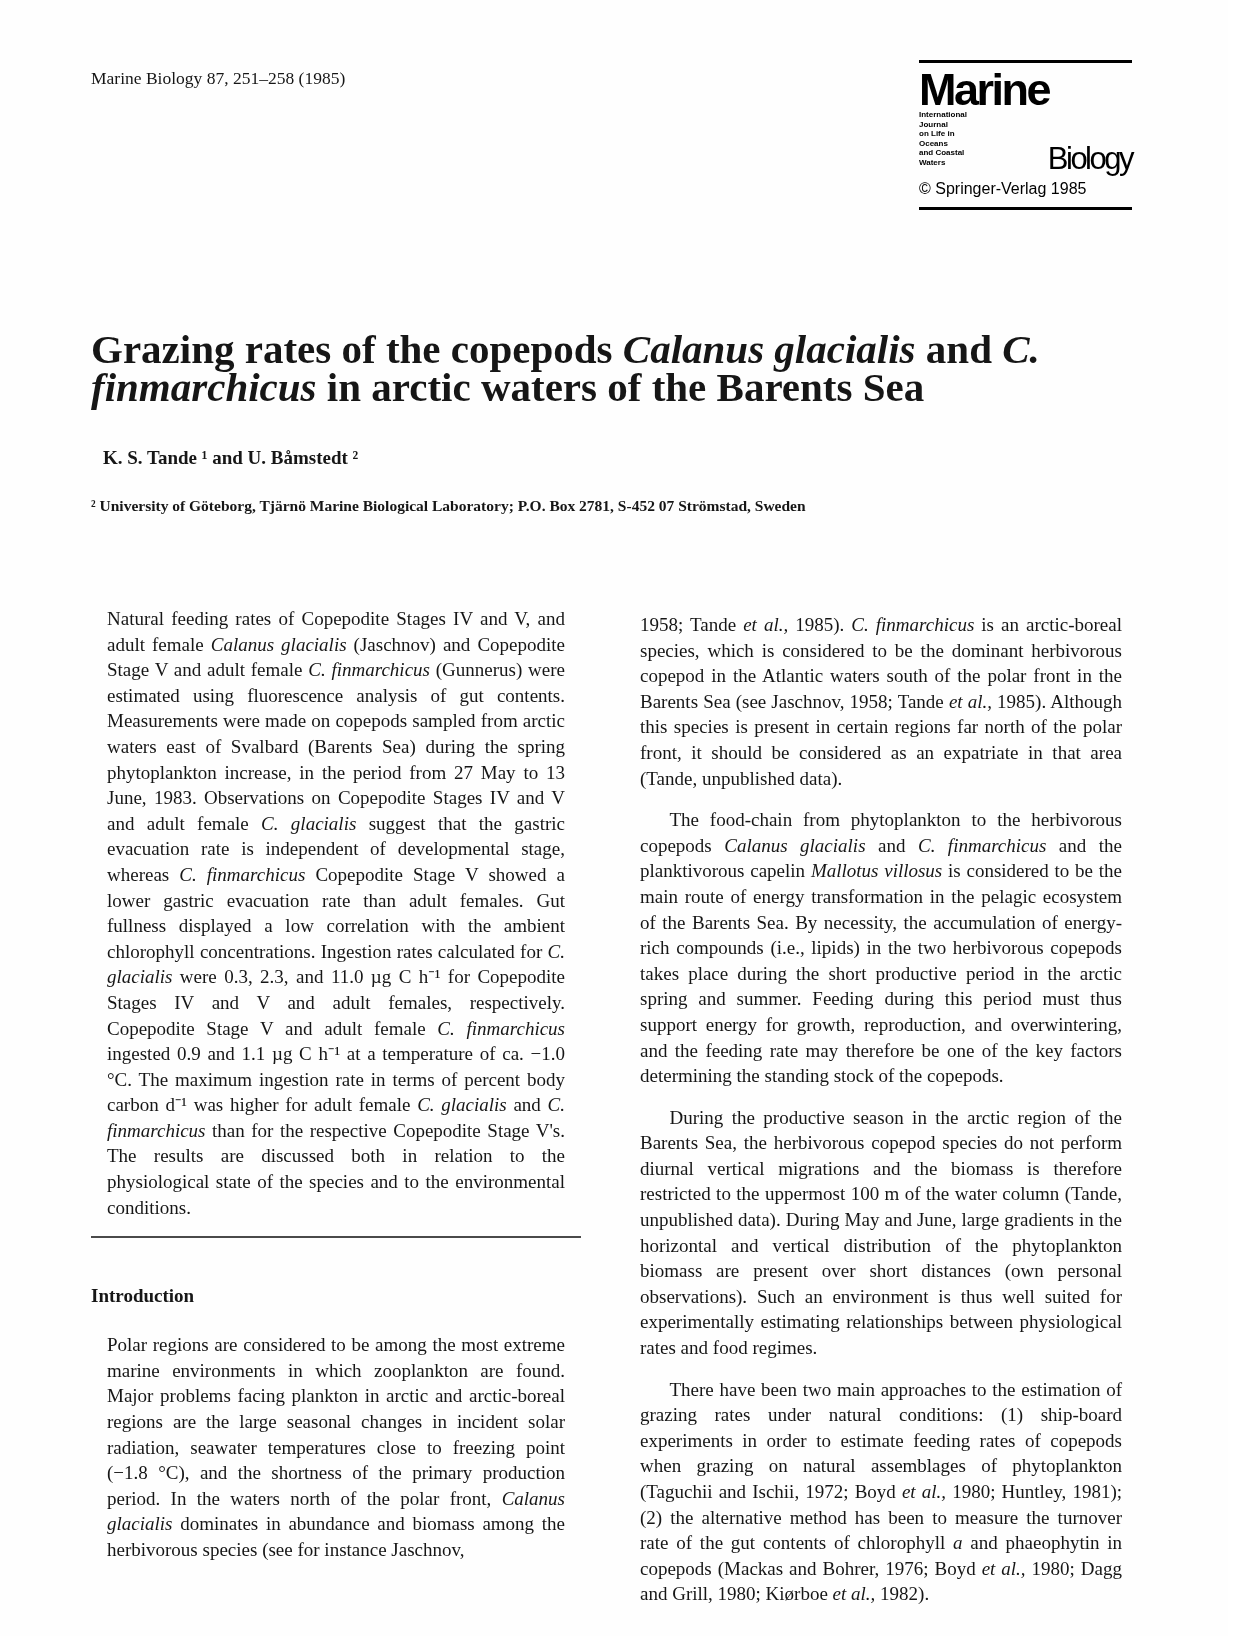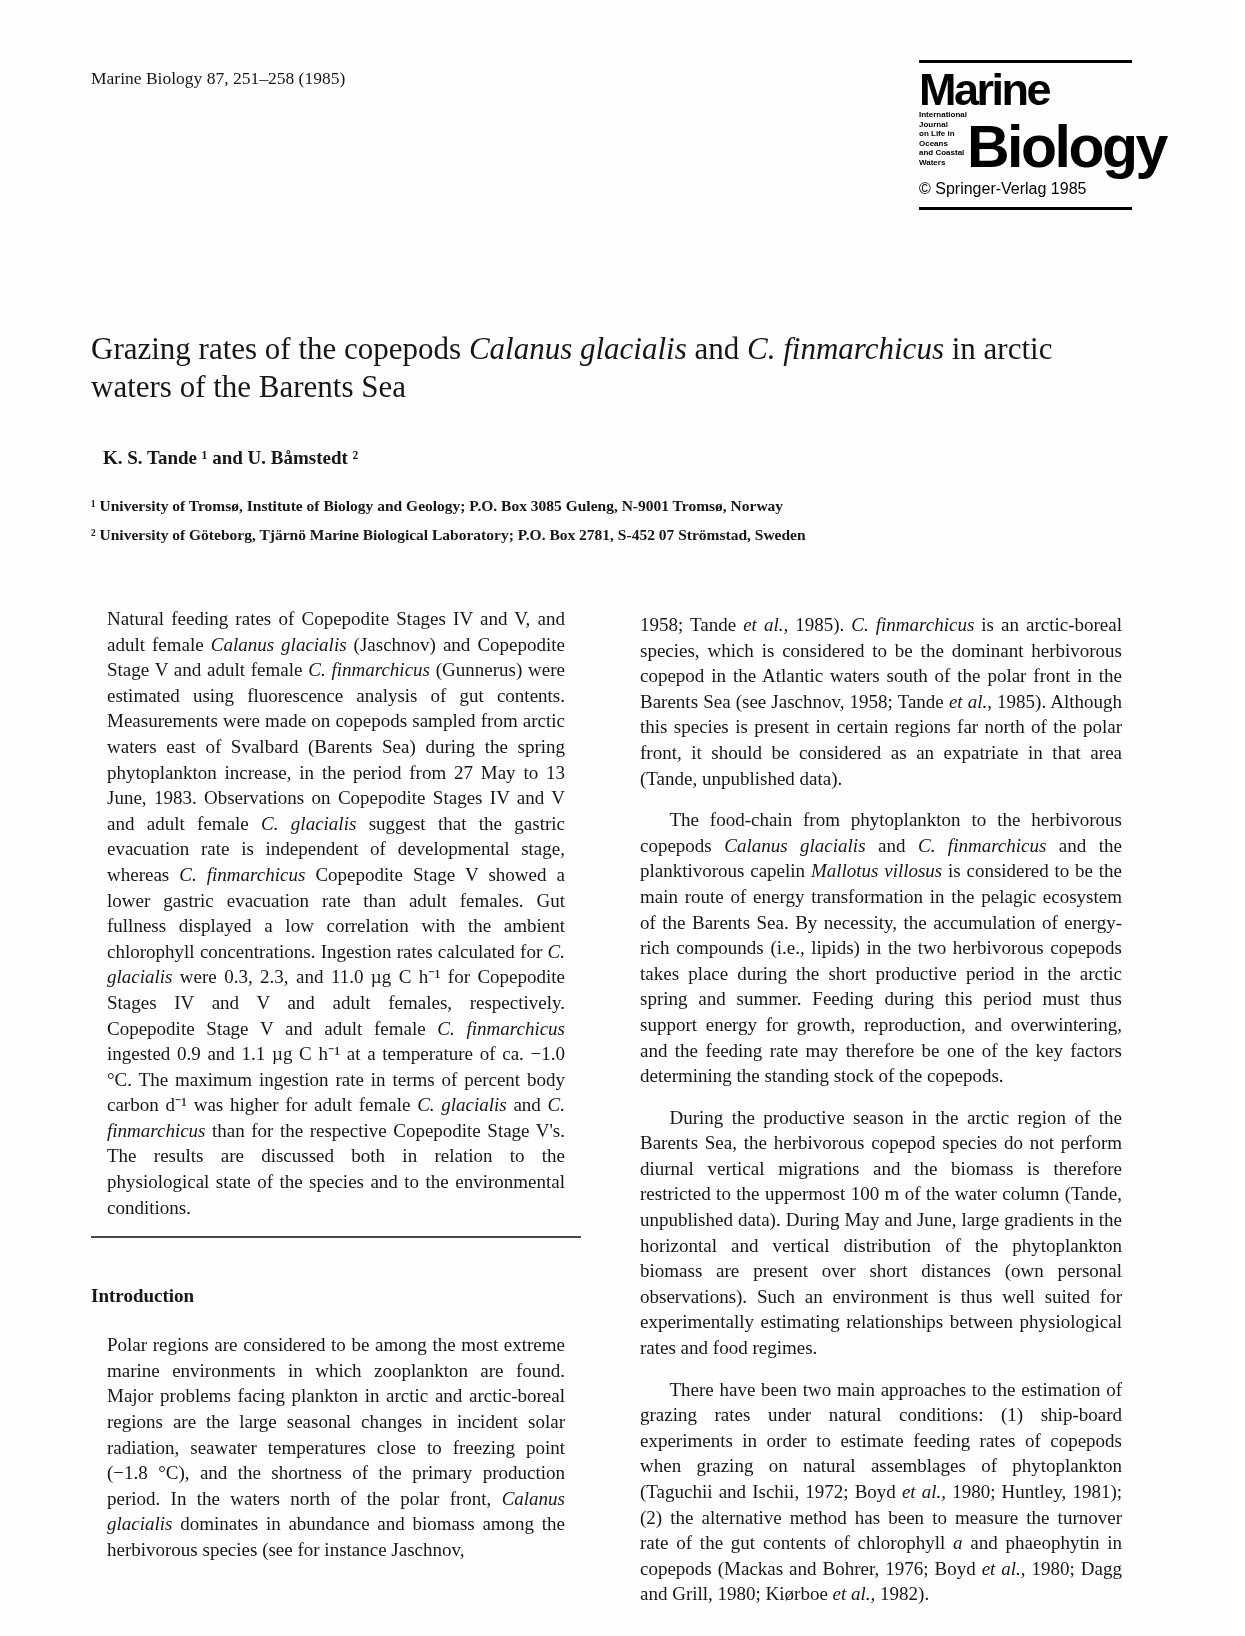--- a/index.html
+++ b/index.html
@@ -16,27 +16,27 @@
 
   .logo {
     position:absolute; left:919px; top:60px; width:213px;
     border-top:3.5px solid #000; border-bottom:3.5px solid #000;
     padding:6px 0 9px 0;
     font-family:"Liberation Sans", sans-serif; color:#000;
   }
   .logo-marine { font-weight:bold; font-size:45px; line-height:0.92; letter-spacing:-2.5px; }
   .logo-row { display:flex; align-items:flex-end;justify-content:space-between; }
   .logo-subtitle { width:66px; font-size:8px; line-height:9.5px; font-weight:bold; padding-bottom:5px; }
-  .logo-biology { font-weight:bold; font-size:59px; line-height:0.85; letter-spacing:-2.5px; }
+  .logo-biology { font-weight:normal; font-size:31px; line-height:0.85; letter-spacing:-2.5px; }
   .logo-copyright { font-size:16px; text-align:left; margin-top:8px; }
 
   
   .title {
     position:absolute; left:91px; top:330px; width:1030px; margin:0;
-    font-size:31px; line-height:38px; font-weight:normal;
+    font-size:41px; line-height:38px; font-weight:bold;
   }
   .title i { font-style:italic; }
   .authors { position:absolute; left:103px; top:447px; font-size:19px; font-weight:bold; }
   .affiliations {
     position:absolute; left:91px; top:492px; width:1030px;
     font-size:15.5px; line-height:28.5px; font-weight:bold;
   }
 
   
   .columns { position:absolute; left:91px; top:590px; width:1047px; display:flex; }
@@ -70,21 +70,20 @@
       <div class="logo-biology">Biology</div>
     </div>
     <div class="logo-copyright">© Springer-Verlag 1985</div>
   </div>
 
   <h1 class="title"><span>Grazing rates of the copepods </span><i>Calanus glacialis</i><span> and </span><i>C. finmarchicus</i><span> in arctic waters of the Barents Sea</span></h1>
 
   <div class="authors">K. S. Tande ¹ and U. Båmstedt ²</div>
 
   <div class="affiliations">
-    <div class="affiliation">¹ University of Tromsø, Institute of Biology and Geology; P.O. Box 3085 Guleng, N-9001 Tromsø, Norway</div>
     <div class="affiliation">² University of Göteborg, Tjärnö Marine Biological Laboratory; P.O. Box 2781, S-452 07 Strömstad, Sweden</div>
   </div>
 
   <div class="columns">
 
     <div class="col col-left">
       <p class="body-text"><span>Natural feeding rates of Copepodite Stages IV and V, and adult female </span><i>Calanus glacialis</i><span> (Jaschnov) and Copepodite Stage V and adult female </span><i>C. finmarchicus</i><span> (Gunnerus) were estimated using fluorescence analysis of gut contents. Measurements were made on copepods sampled from arctic waters east of Svalbard (Barents Sea) during the spring phytoplankton increase, in the period from 27 May to 13 June, 1983. Observations on Copepodite Stages IV and V and adult female </span><i>C. glacialis</i><span> suggest that the gastric evacuation rate is independent of developmental stage, whereas </span><i>C. finmarchicus</i><span> Copepodite Stage V showed a lower gastric evacuation rate than adult females. Gut fullness displayed a low correlation with the ambient chlorophyll concentrations. Ingestion rates calculated for </span><i>C. glacialis</i><span> were 0.3, 2.3, and 11.0 µg C h⁻¹ for Copepodite Stages IV and V and adult females, respectively. Copepodite Stage V and adult female </span><i>C. finmarchicus</i><span> ingested 0.9 and 1.1 µg C h⁻¹ at a temperature of ca. −1.0 °C. The maximum ingestion rate in terms of percent body carbon d⁻¹ was higher for adult female </span><i>C. glacialis</i><span> and </span><i>C. finmarchicus</i><span> than for the respective Copepodite Stage V's. The results are discussed both in relation to the physiological state of the species and to the environmental conditions.</span></p>
       <hr class="abstract-rule">
       <h2 class="section-heading intro-heading">Introduction</h2>
       <p class="body-text"><span>Polar regions are considered to be among the most extreme marine environments in which zooplankton are found. Major problems facing plankton in arctic and arctic-boreal regions are the large seasonal changes in incident solar radiation, seawater temperatures close to freezing point (−1.8 °C), and the shortness of the primary production period. In the waters north of the polar front, </span><i>Calanus glacialis</i><span> dominates in abundance and biomass among the herbivorous species (see for instance Jaschnov,</span></p>

